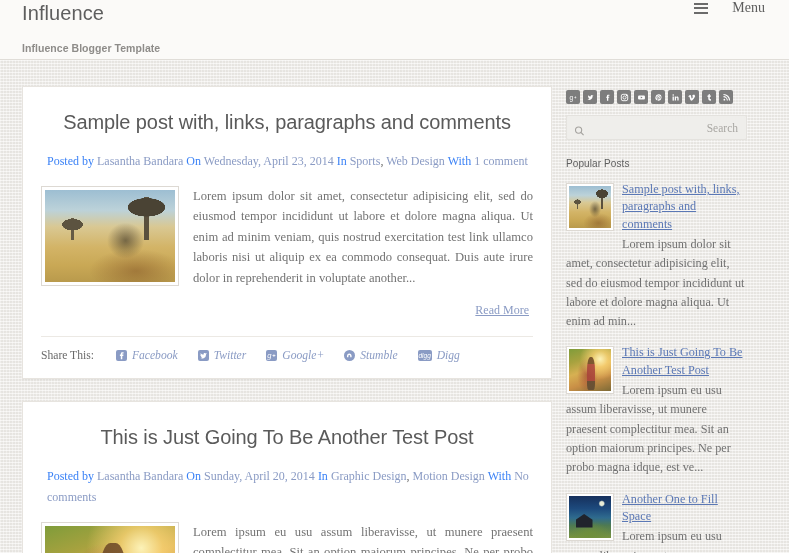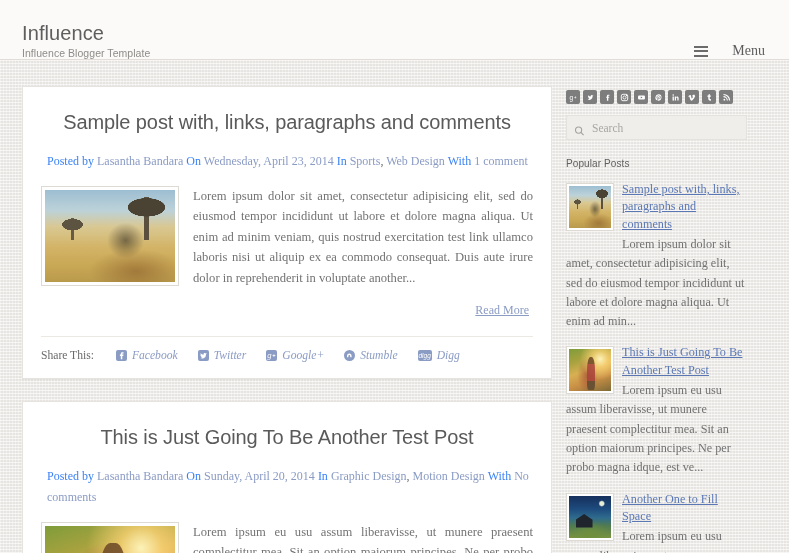--- a/index.html
+++ b/index.html
@@ -19,38 +19,39 @@
     color: #6e6e6e;
     position: relative;
   }
 
   
   .site-header {
     height: 60px;
     background: #fbfaf8;
     border-bottom: 1px solid #e0ddd8;
     display: flex;
-    align-items: flex-end;
+    align-items: flex-start;
     justify-content: space-between;
     padding: 0 24px 0 22px;
     position: relative;
   }
   .brand { padding-top: 2px; }
   .brand-title {
     font-size: 20px;
     font-weight: 400;
     color: #5e5e5e;
     letter-spacing: .1px;
     line-height: 1.15;
   }
   .brand-tagline {
     font-size: 10.5px;
     color: #8e8c89;
-    margin-top: 2px;
+    margin-top: 17px;
     letter-spacing: .05px;
+    font-weight: bold;
   }
   .menu-toggle {
     display: flex;
     align-items: center;
     gap: 24px;
     cursor: pointer;
   }
   .hamburger {
     display: inline-flex;
     flex-direction: column;
@@ -274,20 +275,21 @@
     width: 100%;
     height: 25px;
     background: #efeeeb;
     border: 1px solid #e4e2de;
     border-radius: 2px;
     padding: 0 8px 0 25px;
     font-family: "Liberation Serif", serif;
     font-size: 11.5px;
     color: #8d8d8d;
     outline: none;
+    text-align: right;
   }
   .search-input::placeholder { color: #a9a7a3; }
   .search-icon {
     position: absolute;
     left: 8px; top: 50%;
     transform: translateY(-50%);
     width: 11px; height: 11px;
     pointer-events: none;
   }
 

